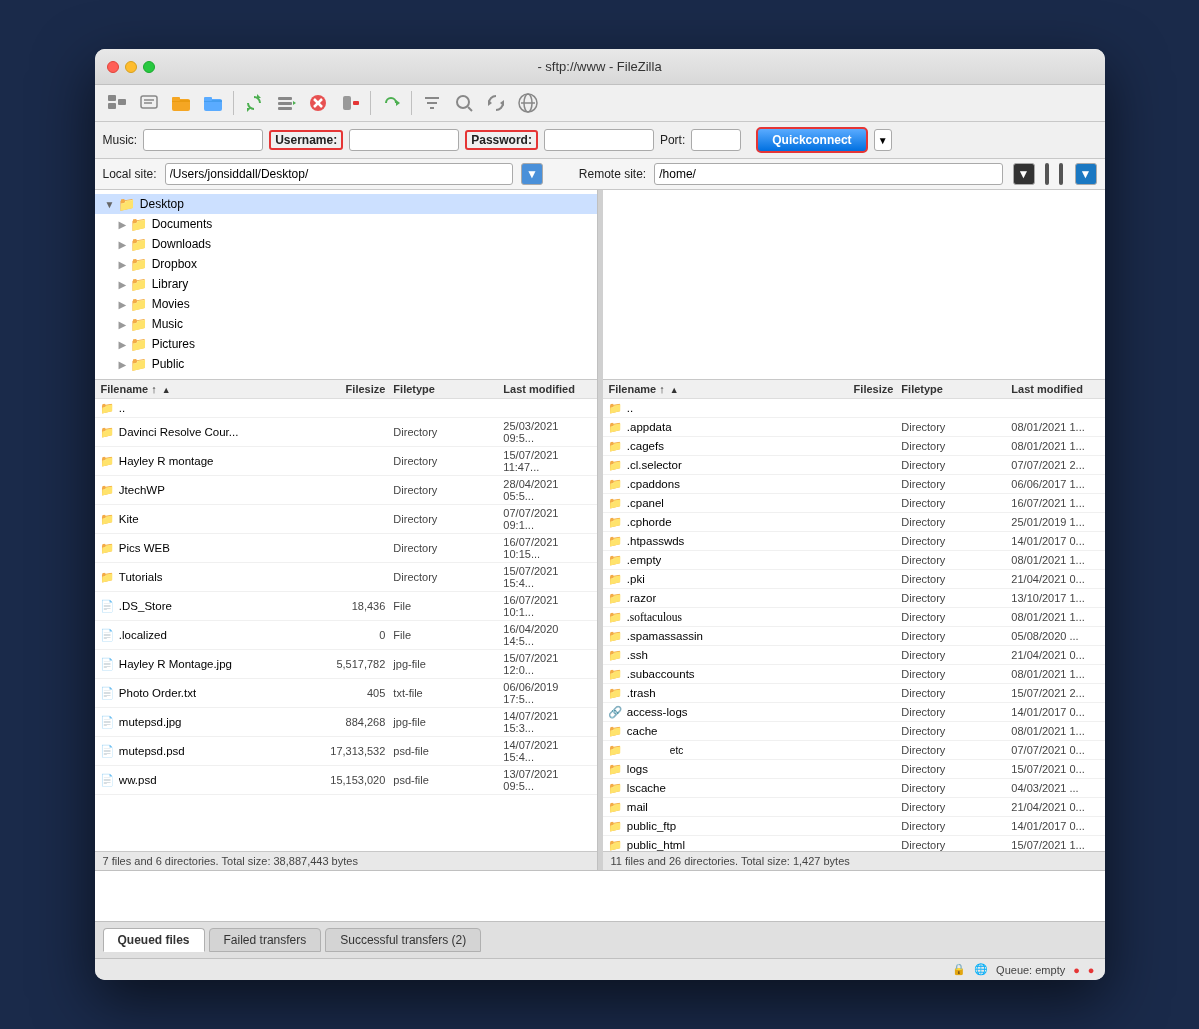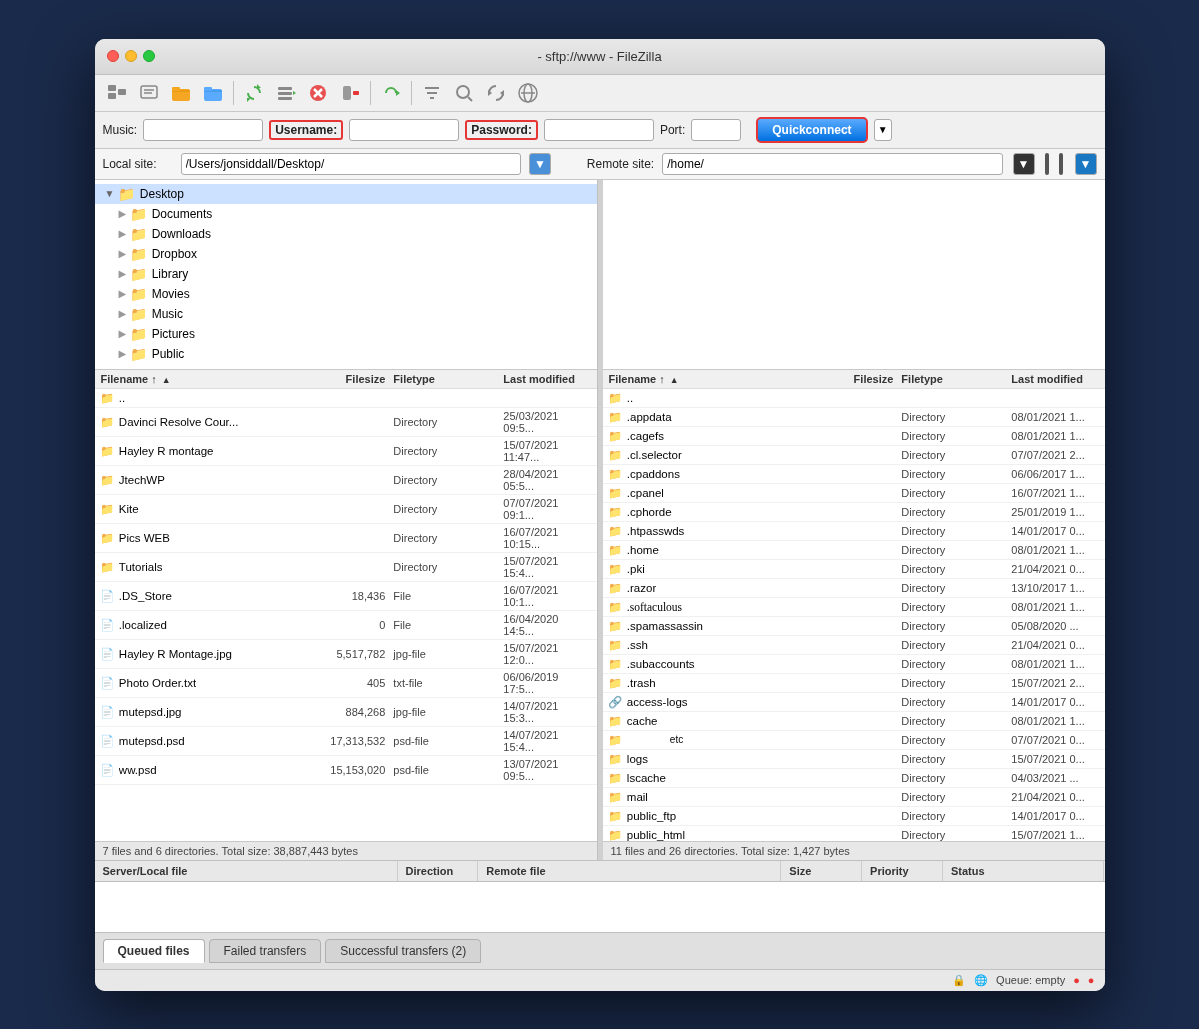--- a/index.html
+++ b/index.html
@@ -429,21 +429,21 @@
     <span class="label-boxed">Password:</span>
     <input class="pass-input" type="password" style="">
     <label>Port:</label>
     <input class="port-input" type="text" style="">
     <button class="quickconnect-btn">Quickconnect</button>
     <div class="dropdown-arrow">▼</div>
   </div>
 
   <div class="sitebar">
     <label>Local site:</label>
-    <input class="sitebar-path" type="text" style="flex: 1 1 0%; margin-left: 16px;" value="/Users/jonsiddall/Desktop/">
+    <input class="sitebar-path" type="text" style="flex: 1 1 0%;" value="/Users/jonsiddall/Desktop/">
     <div class="sitebar-dropdown">▼</div>
     <div style="width:20px"></div>
     <label>Remote site:</label>
     <input class="sitebar-path" type="text" style="flex: 1 1 0%;" value="/home/">
     <div class="sitebar-dropdown" style="background:#333; width:22px; height:22px; border-radius:3px; display:flex; align-items:center; justify-content:center; color:white; font-size:12px; cursor:pointer; margin-left:2px;">▼</div>
     <div style="width:4px; height:22px; background:#555; border-radius:2px; margin-left:2px;"></div>
     <div style="width:4px; height:22px; background:#555; border-radius:2px; margin-left:2px;"></div>
     <div class="sitebar-dropdown" style="background:#1a78c2; margin-left:4px;">▼</div>
   </div>
 
@@ -743,21 +743,21 @@
         <span>📁</span>
         <span style="font-size:11.5px;overflow:hidden;white-space:nowrap;text-overflow:ellipsis;">.htpasswds</span>
       </div>
       <div class="col-size"></div>
       <div class="col-type">Directory</div>
       <div class="col-modified">14/01/2017 0...</div>
     </div>
           <div class="file-row">
       <div class="col-name">
         <span>📁</span>
-        <span style="font-size:11.5px;overflow:hidden;white-space:nowrap;text-overflow:ellipsis;">.home</span>
+        <span style="font-size:11.5px;overflow:hidden;white-space:nowrap;text-overflow:ellipsis;">.empty</span>
       </div>
       <div class="col-size"></div>
       <div class="col-type">Directory</div>
       <div class="col-modified">08/01/2021 1...</div>
     </div>
           <div class="file-row">
       <div class="col-name">
         <span>📁</span>
         <span style="font-size:11.5px;overflow:hidden;white-space:nowrap;text-overflow:ellipsis;">.pki</span>
       </div>
@@ -891,28 +891,20 @@
       <div class="col-type">Directory</div>
       <div class="col-modified">15/07/2021 1...</div>
     </div>
         </div>
 
       <div class="status-bar">11 files and 26 directories. Total size: 1,427 bytes</div>
     </div>
   </div>
 
   <div class="queue-area">
-    <div class="queue-header" id="queue-headers">
-        <div class="queue-col-header" style="width: 30%;">Server/Local file</div>
-        <div class="queue-col-header" style="width: 8%;">Direction</div>
-        <div class="queue-col-header" style="width: 30%;">Remote file</div>
-        <div class="queue-col-header" style="width: 8%;">Size</div>
-        <div class="queue-col-header" style="width: 8%;">Priority</div>
-        <div class="queue-col-header" style="width: 16%;">Status</div>
-      </div>
     <div class="queue-body"></div>
   </div>
 
   <div class="tabs-bar" id="tabs-bar">
       <div class="tab active">Queued files</div>
       <div class="tab">Failed transfers</div>
       <div class="tab">Successful transfers (2)</div>
     </div>
 
   <div class="bottom-status">

